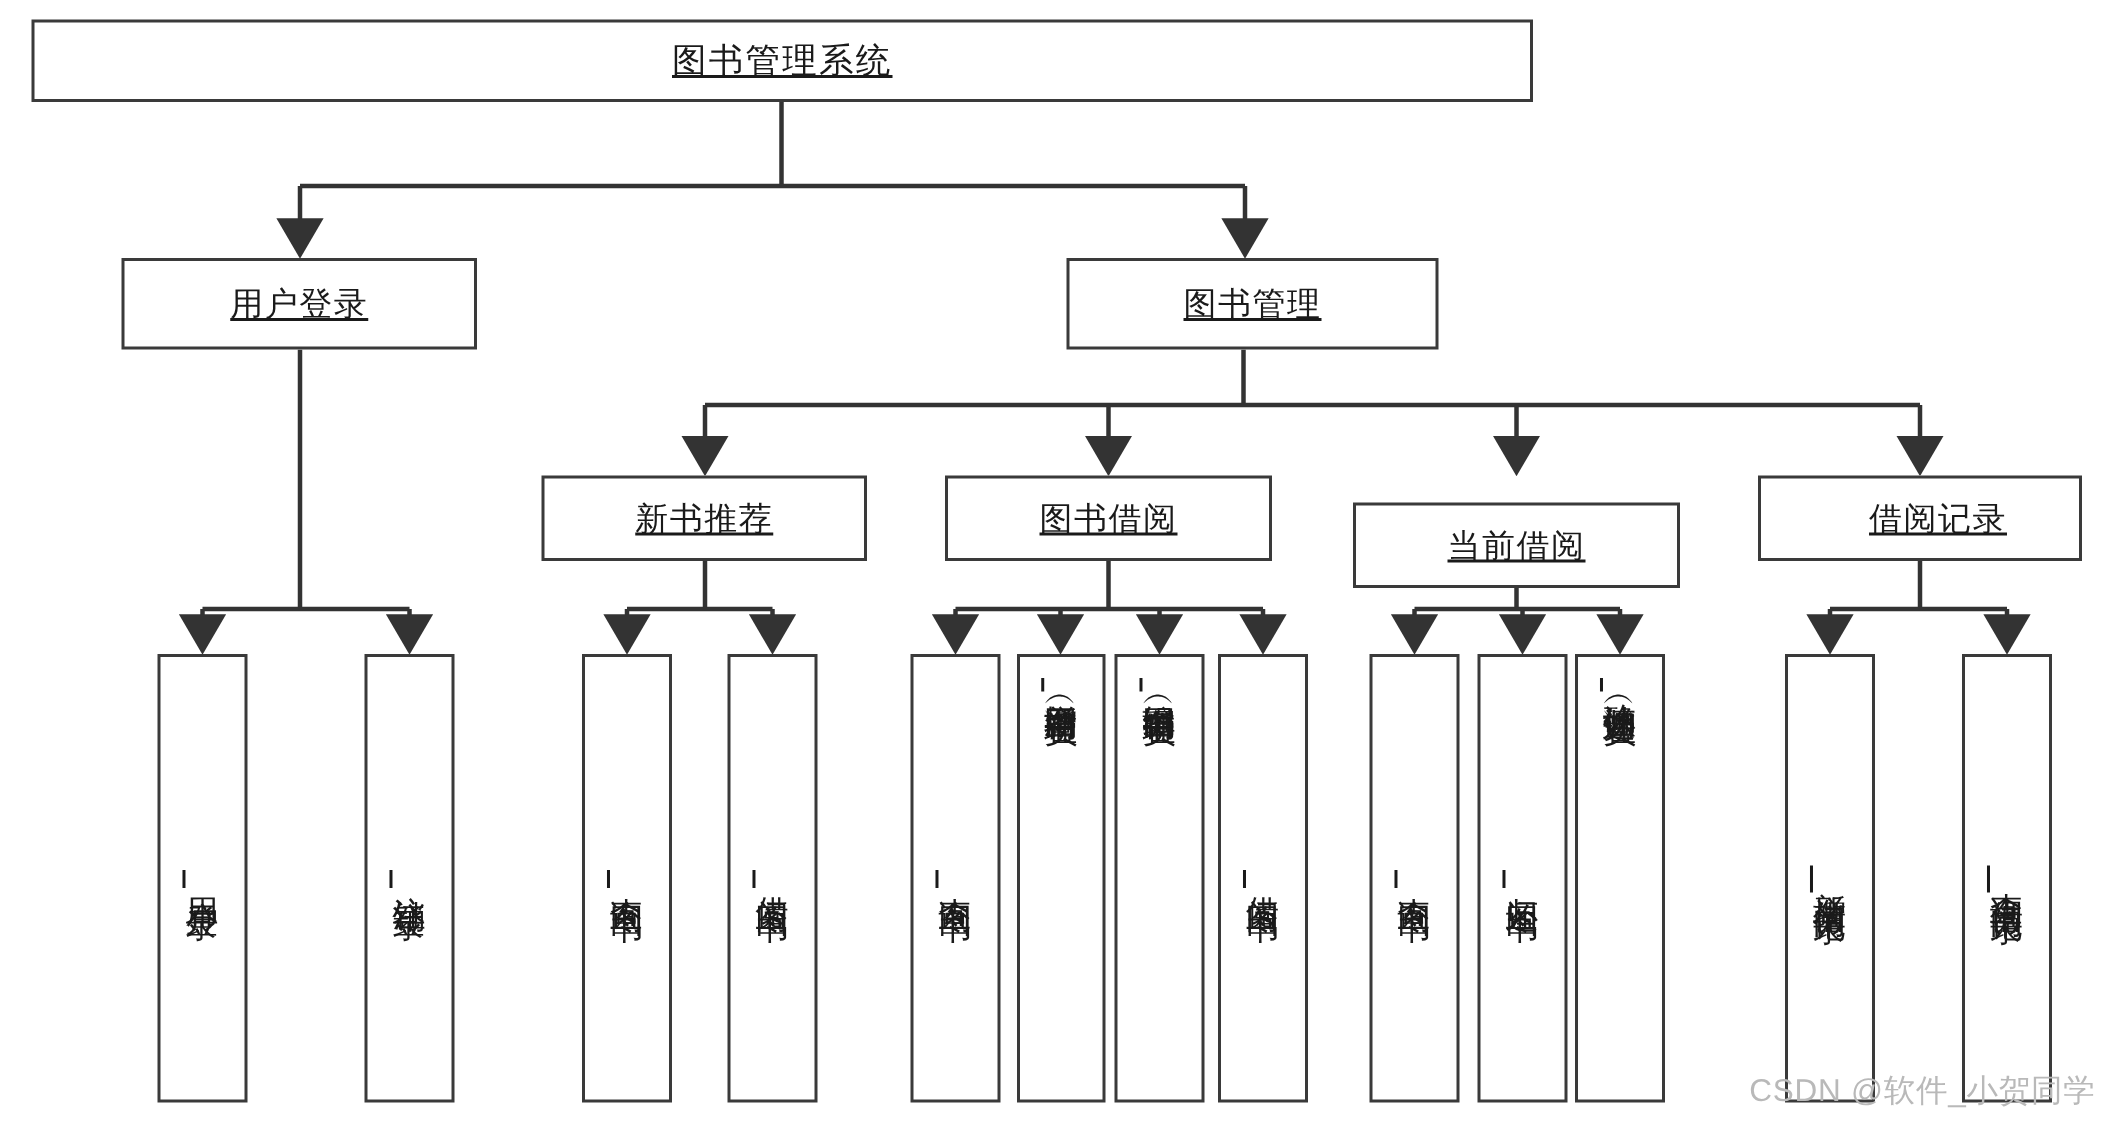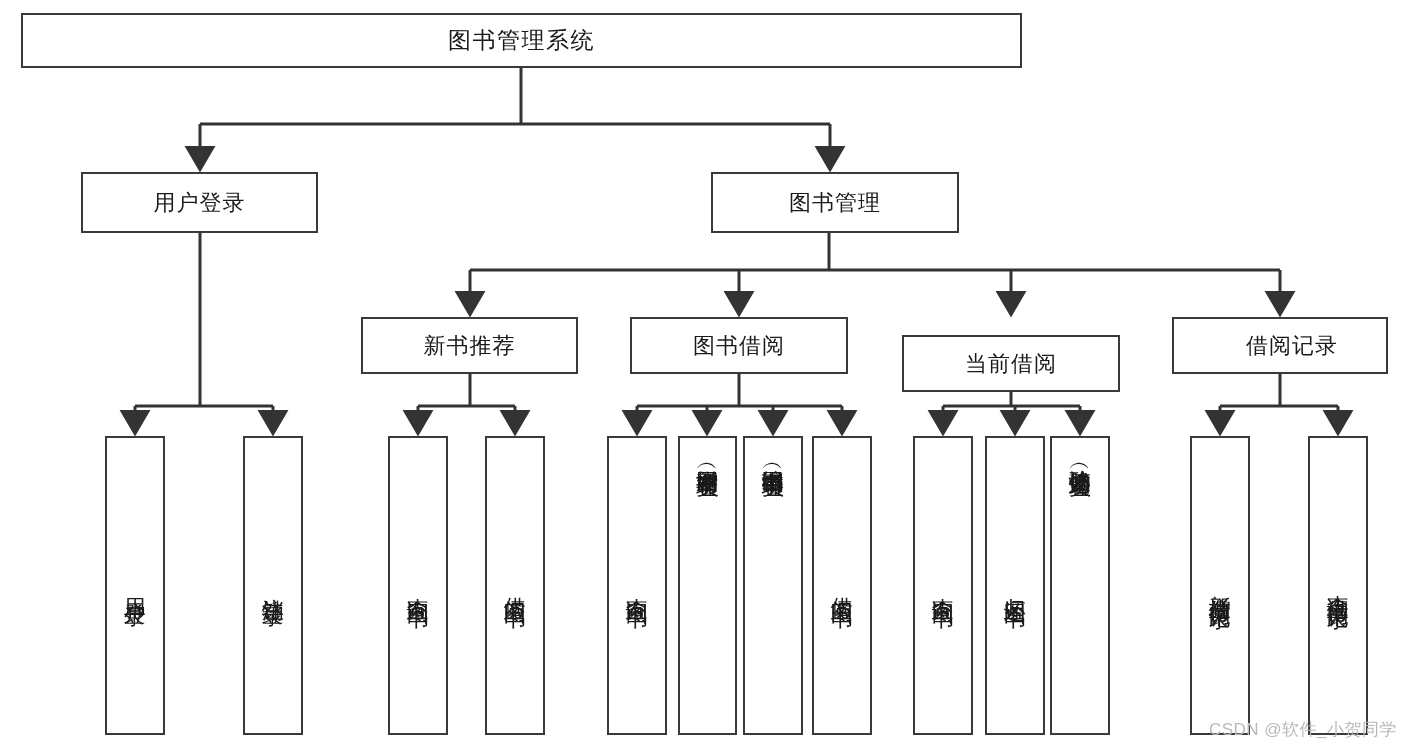--- a/index.html
+++ b/index.html
@@ -34,20 +34,21 @@
     display: flex;
     align-items: center;
     justify-content: center;
     color: #1a1a1a;
   }
   .node-label {
     display: block;
     text-align: center;
     line-height: 1.18;
     white-space: nowrap;
+    text-decoration: underline;
   }
   
   .node.horiz .node-label {
     font-size: 22px;
     letter-spacing: 1px;
   }
   .node.root .node-label {
     font-size: 23px;
     letter-spacing: 1.5px;
   }
@@ -72,21 +73,21 @@
     letter-spacing: 1px;
   }
   .node.vert.center {
     align-items: center;
     padding-top: 0;
   }
   #watermark {
     position: absolute;
     right: 8px;
     bottom: 6px;
-    font-size: 17px;
+    font-size: 21px;
     color: #b9b9b9;
     letter-spacing: 0.5px;
     white-space: nowrap;
     user-select: none;
   }
 </style>
 </head>
 <body>
 
 <div id="diagram-root">

